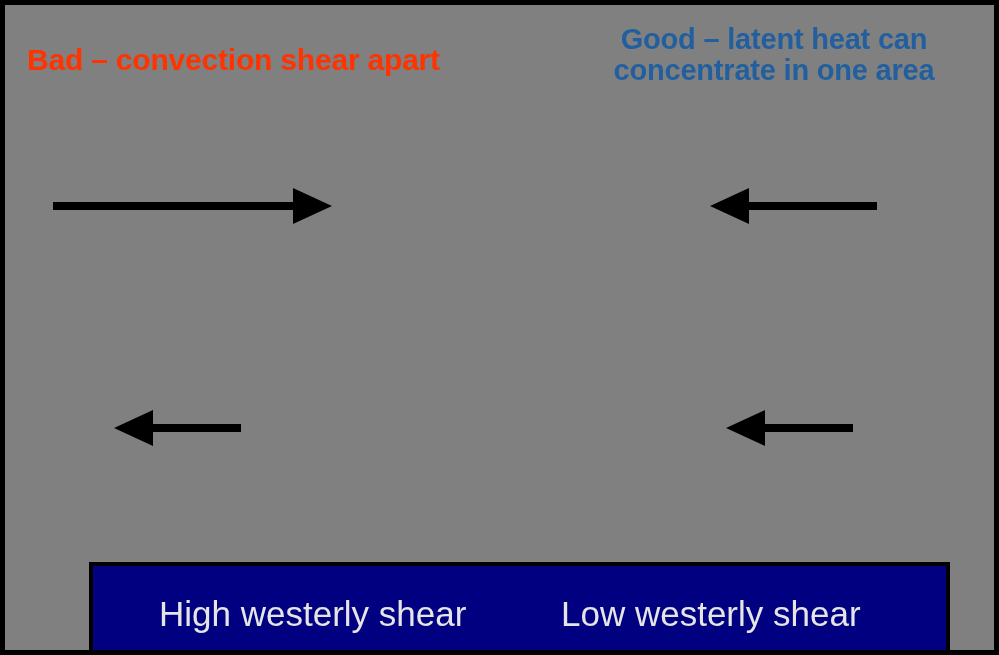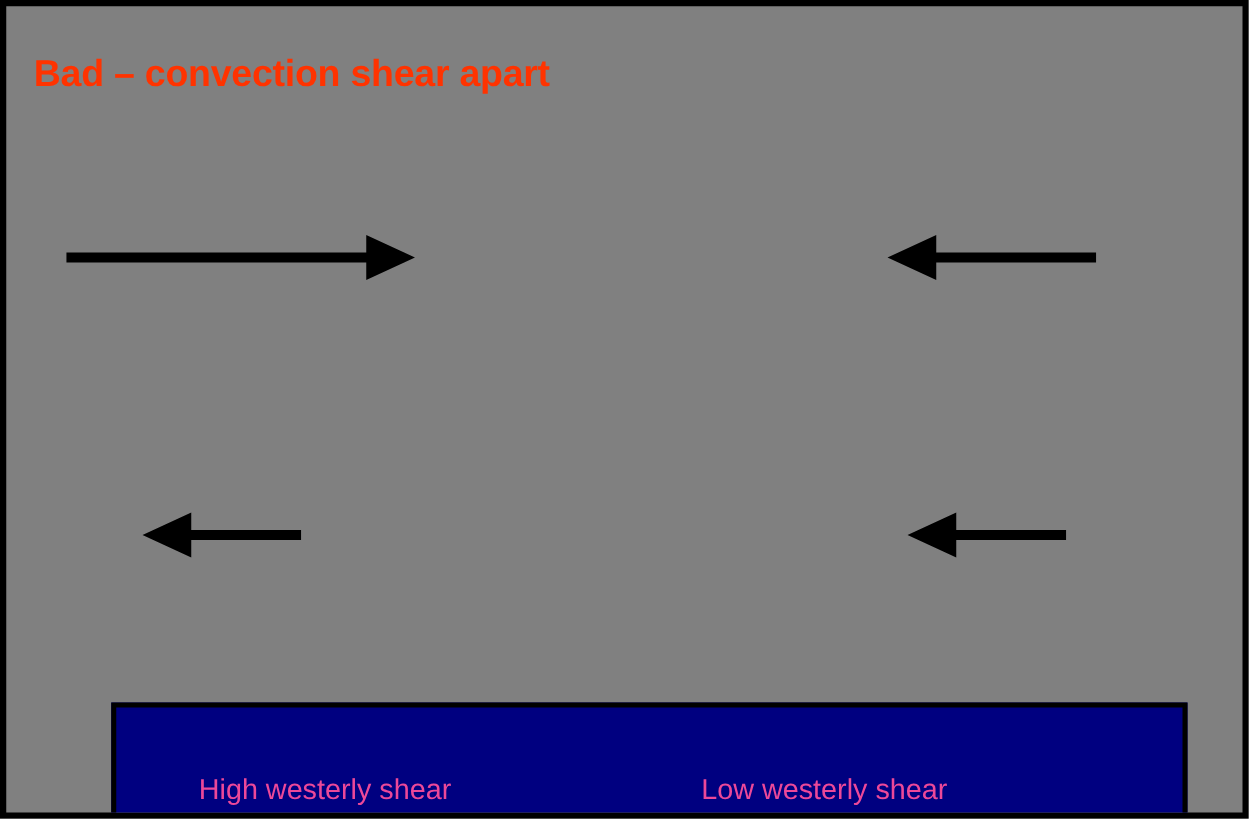--- a/index.html
+++ b/index.html
@@ -63,44 +63,45 @@
     top: 557px;
     width: 861px;
     height: 95px;
     background: #000080;
     border: 4px solid #000000;
     box-sizing: border-box;
     display: flex;
     align-items: flex-end;
   }
   .shear-label {
-    color: #ec4899;
-    font-size: 23px;
+    color: #e5e5e5;
+    font-size: 35px;
     line-height: 1;
-    padding-bottom: 6px;
+    padding-bottom: 18px;
     white-space: nowrap;
   }
   #shear-label-west {
     position: absolute;
     left: 66px;
     bottom: 4px;
   }
   #shear-label-east {
     position: absolute;
     left: 468px;
     bottom: 4px;
   }
 </style>
 </head>
 <body>
 
 <div id="slide">
 
   <div id="heading-bad" class="heading">Bad – convection shear apart</div>
 
+  <div id="heading-good" class="heading">Good – latent heat can concentrate in one area</div>
 
   <div id="arrow-top-left" class="arrow">
     <svg width="280" height="42" viewBox="0 0 280 42" xmlns="http://www.w3.org/2000/svg">
       <polygon fill="#000000" points="0,17 240,17 240,3 279,21 240,39 240,25 0,25"></polygon>
     </svg>
   </div>
 
   <div id="arrow-top-right" class="arrow">
     <svg width="168" height="42" viewBox="0 0 168 42" xmlns="http://www.w3.org/2000/svg">
       <polygon fill="#000000" points="168,17 40,17 40,3 1,21 40,39 40,25 168,25"></polygon>

